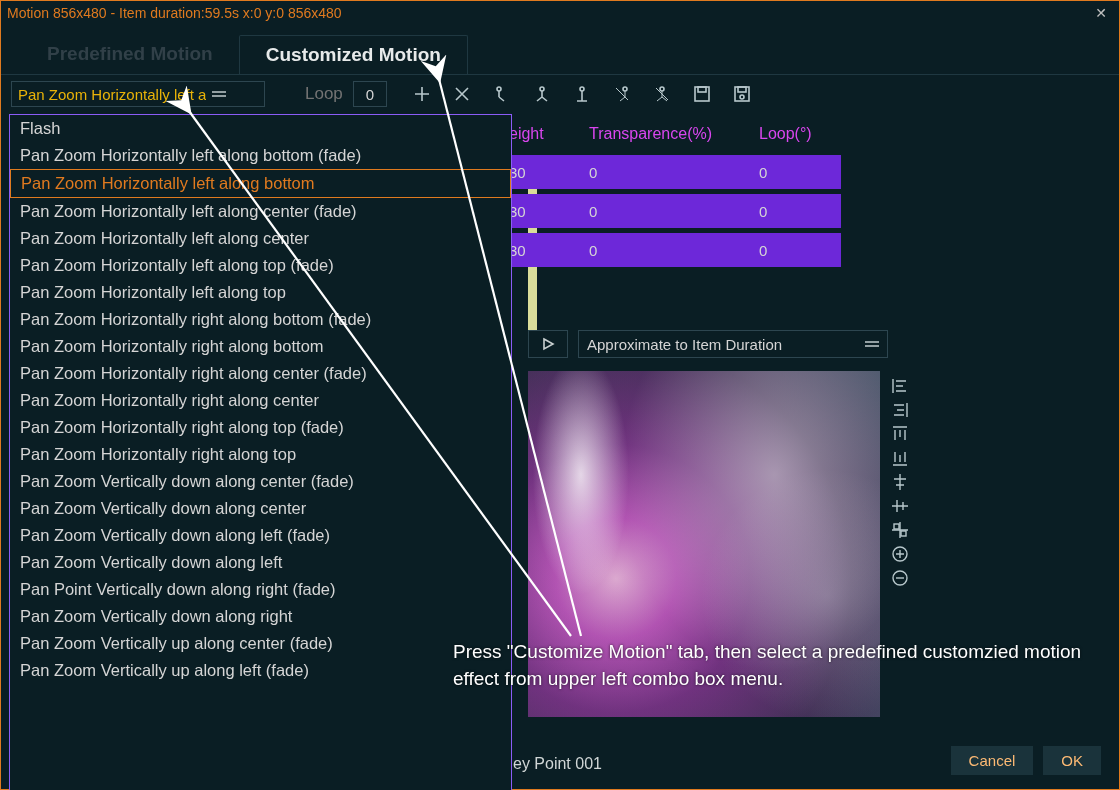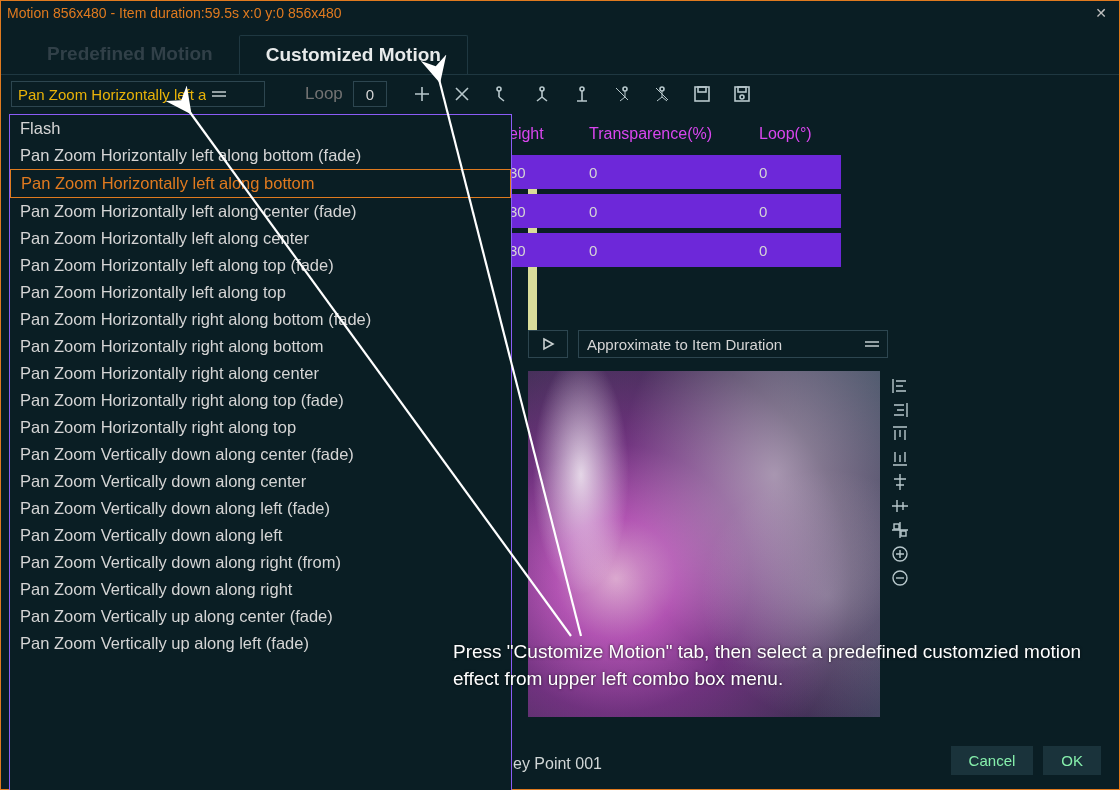--- a/index.html
+++ b/index.html
@@ -189,21 +189,21 @@
     color:#d0d6d6;
     font-size:16px;
   }
   .buttons {
     position:absolute;
     right:18px; bottom:14px;
     display:flex; gap:10px;
   }
   .btn {
     background:#1a333b;
-    color:#86efac;
+    color:#fdba74;
     padding:6px 18px;
     font-size:15px;
     cursor:pointer;
   }
   .annotation {
     position:absolute;
     left:452px; top:638px;
     width:630px;
     color:#fff;
     font-size:19px;
@@ -346,28 +346,29 @@
   <div class="dropdown" id="dropdown">
       <div class="dd-item">Flash</div>
       <div class="dd-item">Pan Zoom Horizontally left along bottom (fade)</div>
       <div class="dd-item selected">Pan Zoom Horizontally left along bottom</div>
       <div class="dd-item">Pan Zoom Horizontally left along center (fade)</div>
       <div class="dd-item">Pan Zoom Horizontally left along center</div>
       <div class="dd-item">Pan Zoom Horizontally left along top (fade)</div>
       <div class="dd-item">Pan Zoom Horizontally left along top</div>
       <div class="dd-item">Pan Zoom Horizontally right along bottom (fade)</div>
       <div class="dd-item">Pan Zoom Horizontally right along bottom</div>
+      <div class="dd-item">Pan Zoom Horizontally right along center (fade)</div>
       <div class="dd-item">Pan Zoom Horizontally right along center</div>
       <div class="dd-item">Pan Zoom Horizontally right along top (fade)</div>
       <div class="dd-item">Pan Zoom Horizontally right along top</div>
       <div class="dd-item">Pan Zoom Vertically down along center (fade)</div>
       <div class="dd-item">Pan Zoom Vertically down along center</div>
       <div class="dd-item">Pan Zoom Vertically down along left (fade)</div>
       <div class="dd-item">Pan Zoom Vertically down along left</div>
-      <div class="dd-item">Pan Zoom Vertically down along right (from)</div>
+      <div class="dd-item">Pan Point Vertically down along right (fade)</div>
       <div class="dd-item">Pan Zoom Vertically down along right</div>
       <div class="dd-item">Pan Zoom Vertically up along center (fade)</div>
       <div class="dd-item">Pan Zoom Vertically up along left (fade)</div>
     </div>
 
   <div class="preview-bar">
     <div class="play-btn">
       <svg viewBox="0 0 14 14">
           <path d="M3 2l9 5-9 5z"></path>
         </svg>

